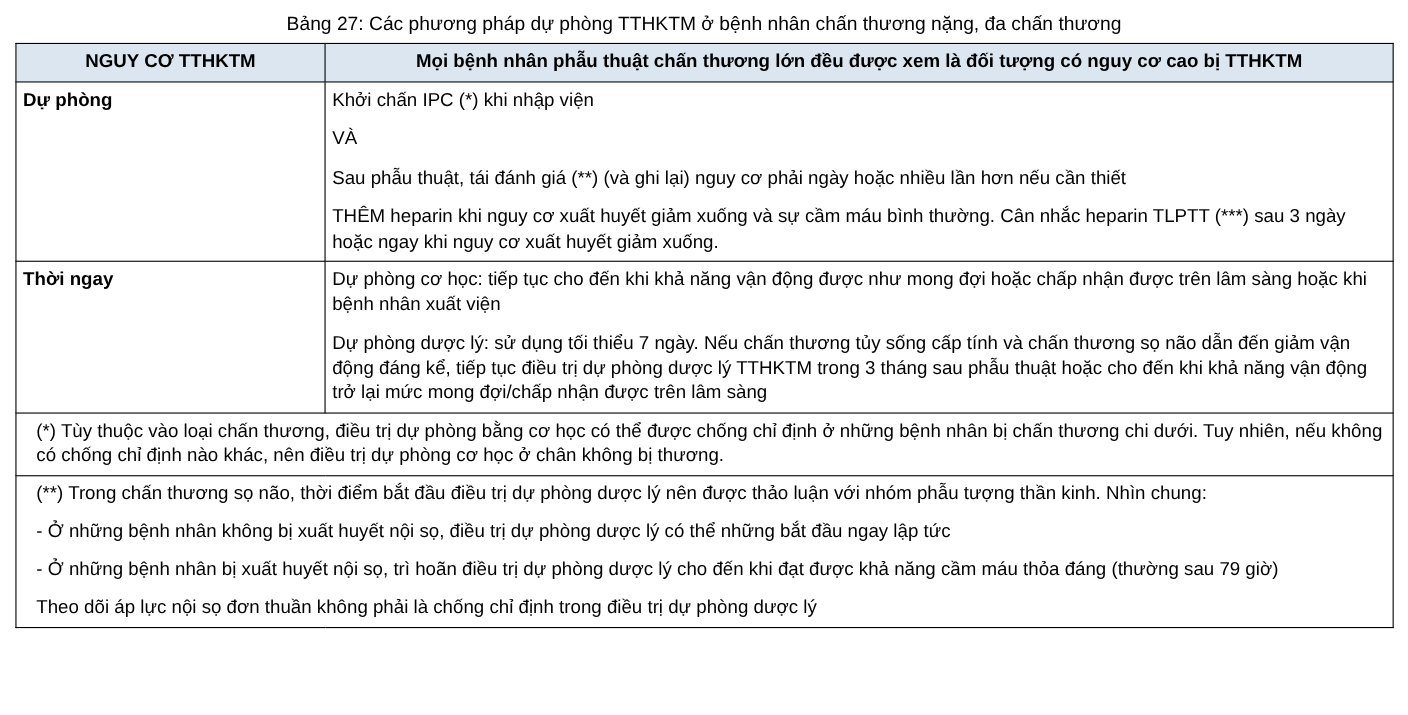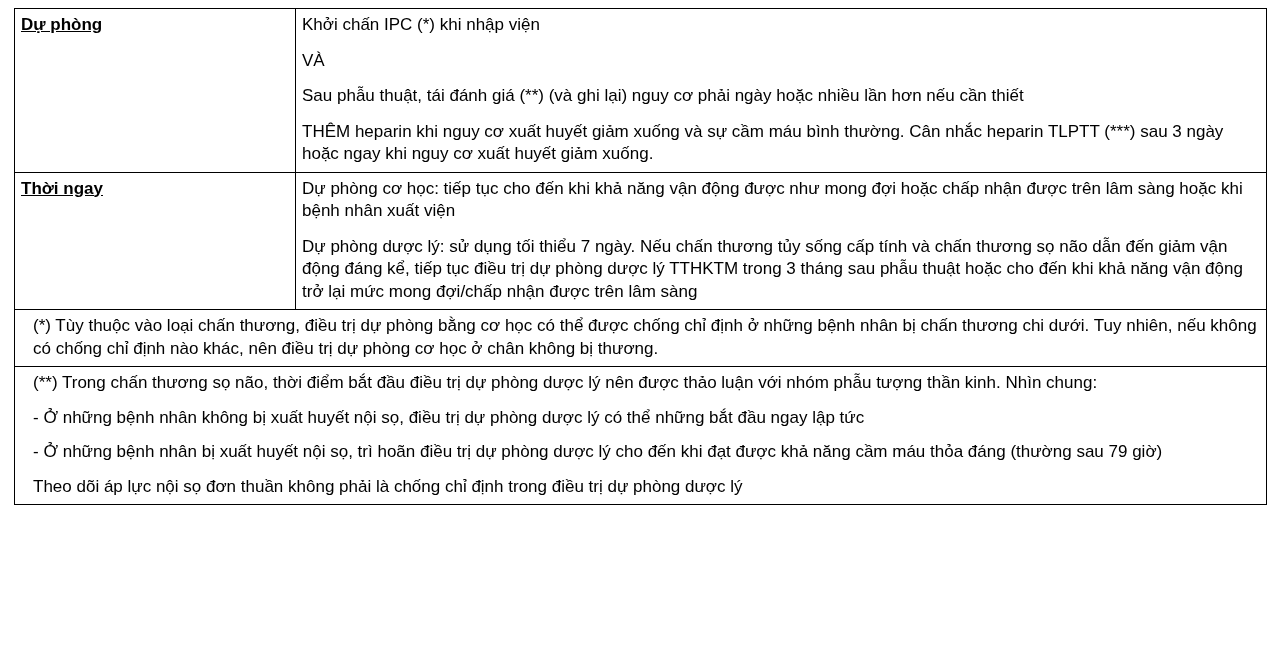--- a/index.html
+++ b/index.html
@@ -50,21 +50,20 @@
   td.hdr-right {
     background: #dce6f1;
     text-align: center;
     font-weight: bold;
     padding-top: 5px;
     padding-bottom: 5px;
   }
   td.label {
     font-weight: bold;
     width: 281px;
-    text-decoration: underline;
   }
   td.content p {
     margin: 0 0 13px 0;
   }
   td.content p:last-child {
     margin-bottom: 0;
   }
   td.note {
     padding-top: 6px;
     padding-bottom: 7px;
@@ -74,27 +73,32 @@
   }
   td.note p:last-child {
     margin-bottom: 0;
   }
 </style>
 </head>
 <body>
 
 <div class="page">
 
+  <div class="caption">Bảng 27: Các phương pháp dự phòng TTHKTM ở bệnh nhân chấn thương nặng, đa chấn thương</div>
 
   <table class="main">
     <colgroup>
       <col style="width:281px">
       <col style="width:971px">
     </colgroup>
     <tbody>
+      <tr>
+        <td class="hdr-left">NGUY CƠ TTHKTM</td>
+        <td class="hdr-right">Mọi bệnh nhân phẫu thuật chấn thương lớn đều được xem là đối tượng có nguy cơ cao bị TTHKTM</td>
+      </tr>
 
       <tr>
         <td class="label">Dự phòng</td>
         <td class="content">
           <p>Khởi chấn IPC (*) khi nhập viện</p>
           <p>VÀ</p>
           <p>Sau phẫu thuật, tái đánh giá (**) (và ghi lại) nguy cơ phải ngày hoặc nhiều lần hơn nếu cần thiết</p>
           <p>THÊM heparin khi nguy cơ xuất huyết giảm xuống và sự cầm máu bình thường. Cân nhắc heparin TLPTT (***) sau 3 ngày hoặc ngay khi nguy cơ xuất huyết giảm xuống.</p>
         </td>
       </tr>

